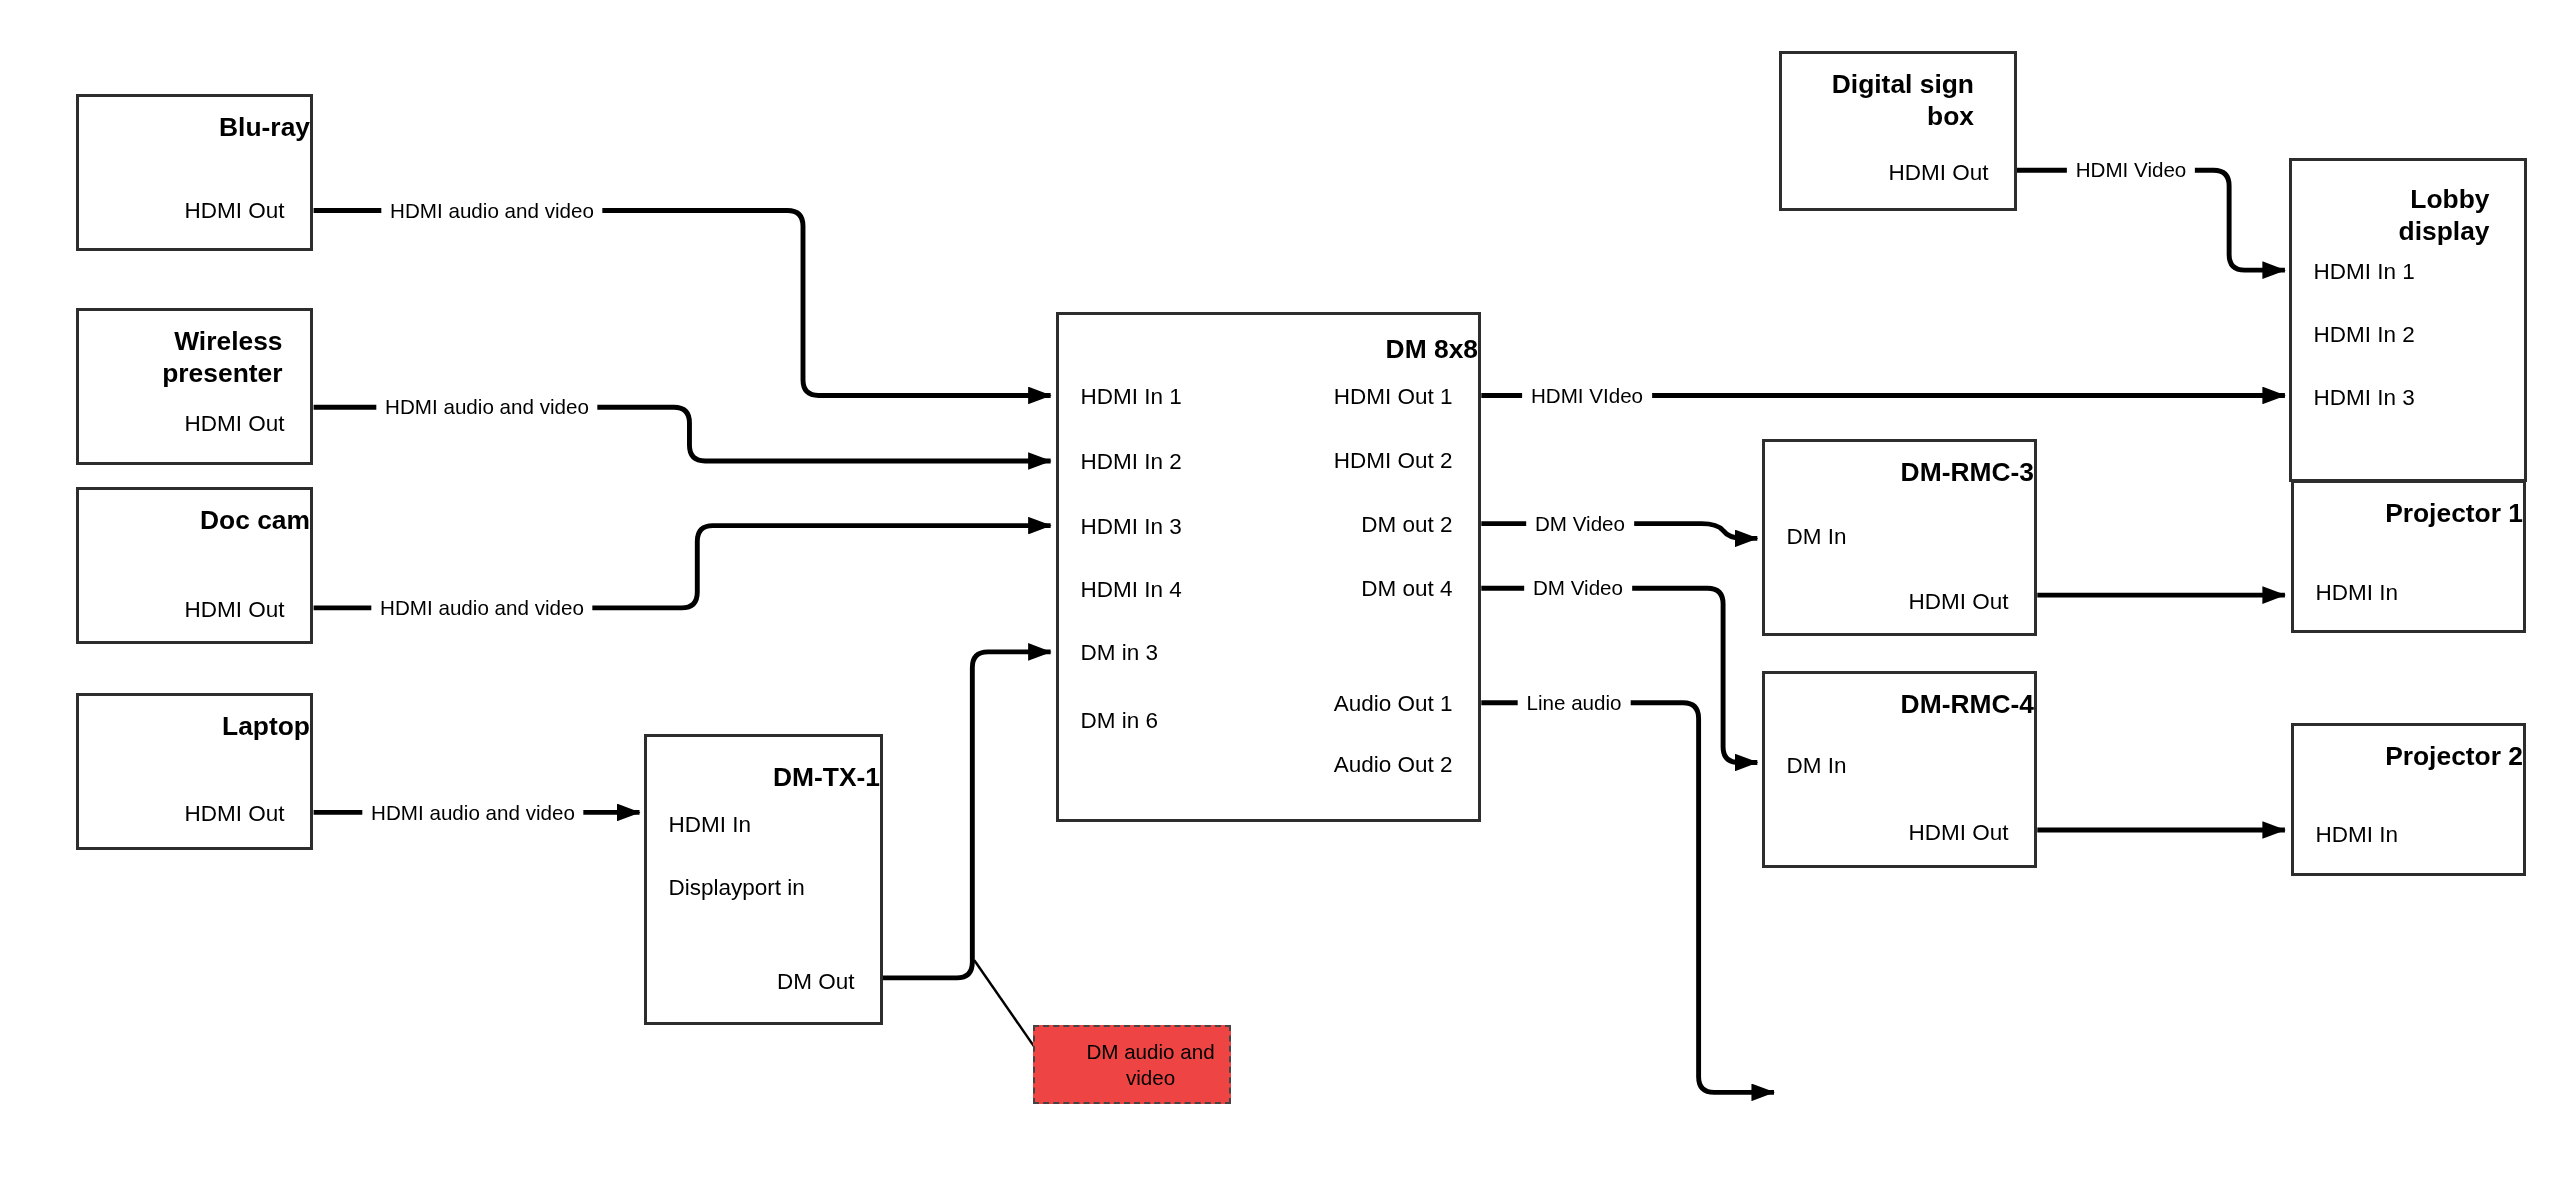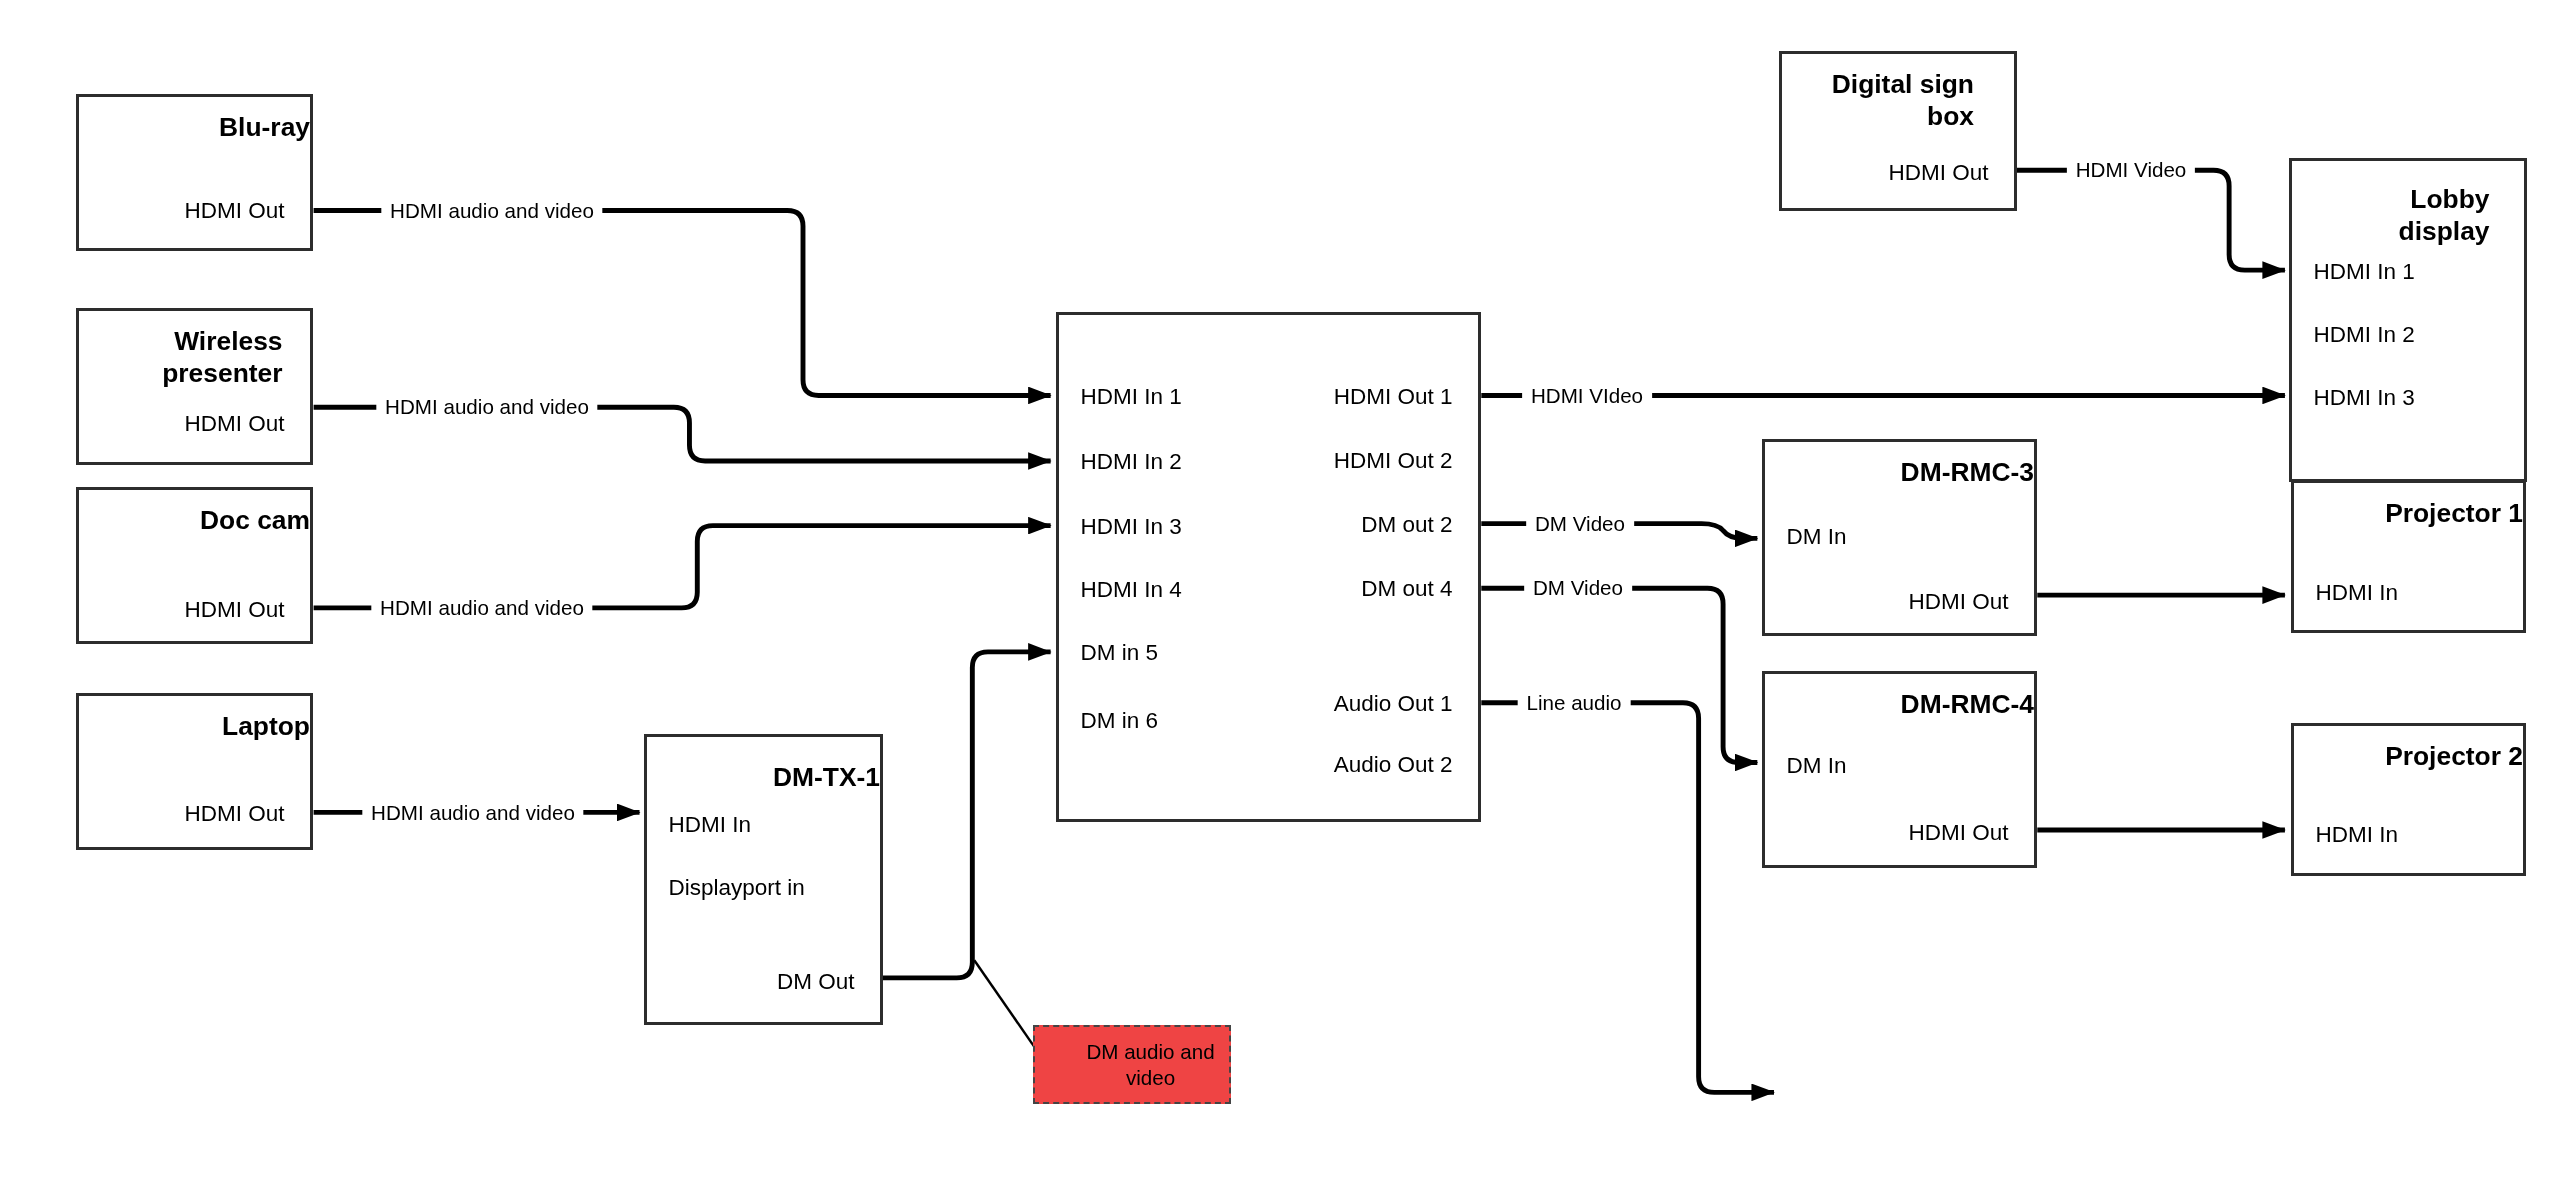--- a/index.html
+++ b/index.html
@@ -109,25 +109,26 @@
   </div>
 
   <div class="node" style="left:644px;top:734px;width:239px;height:291px;">
     <div class="title" style="margin-top:23.5px;">DM-TX-1</div>
     <div class="port pl" style="top:74px;">HDMI In</div>
     <div class="port pl" style="top:137px;">Displayport in</div>
     <div class="port pr" style="top:231px;">DM Out</div>
   </div>
 
   <div class="node" style="left:1056px;top:312px;width:425px;height:510px;">
+    <div class="title" style="margin-top:17.6px;">DM 8x8</div>
     <div class="port pl" style="top:68px;">HDMI In 1</div>
     <div class="port pl" style="top:133px;">HDMI In 2</div>
     <div class="port pl" style="top:198px;">HDMI In 3</div>
     <div class="port pl" style="top:261px;">HDMI In 4</div>
-    <div class="port pl" style="top:324px;">DM in 5</div>
+    <div class="port pl" style="top:324px;">DM in 3</div>
     <div class="port pl" style="top:392px;">DM in 6</div>
     <div class="port pr" style="top:68px;">HDMI Out 1</div>
     <div class="port pr" style="top:132px;">HDMI Out 2</div>
     <div class="port pr" style="top:196px;">DM out 2</div>
     <div class="port pr" style="top:260px;">DM out 4</div>
     <div class="port pr" style="top:375px;">Audio Out 1</div>
     <div class="port pr" style="top:436px;">Audio Out 2</div>
   </div>
 
   <div class="node" style="left:1779px;top:51px;width:238px;height:160px;">

